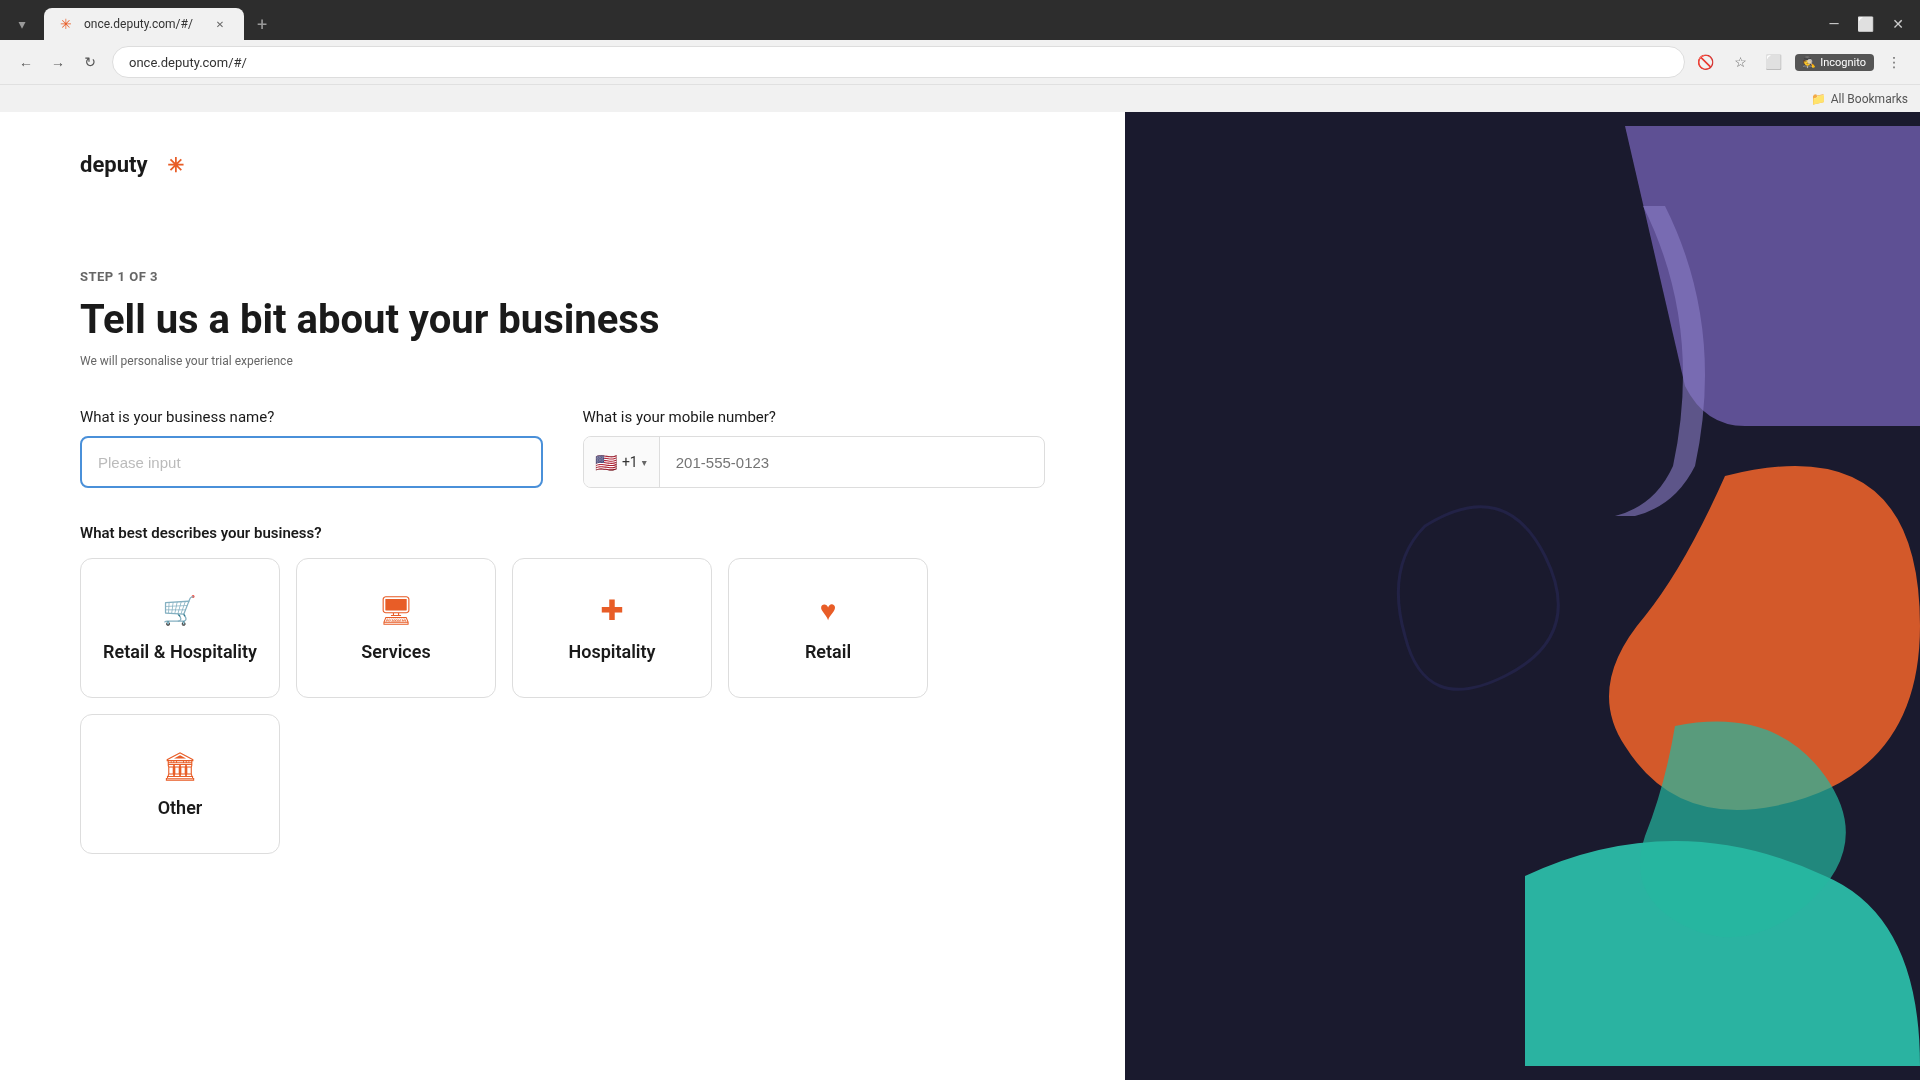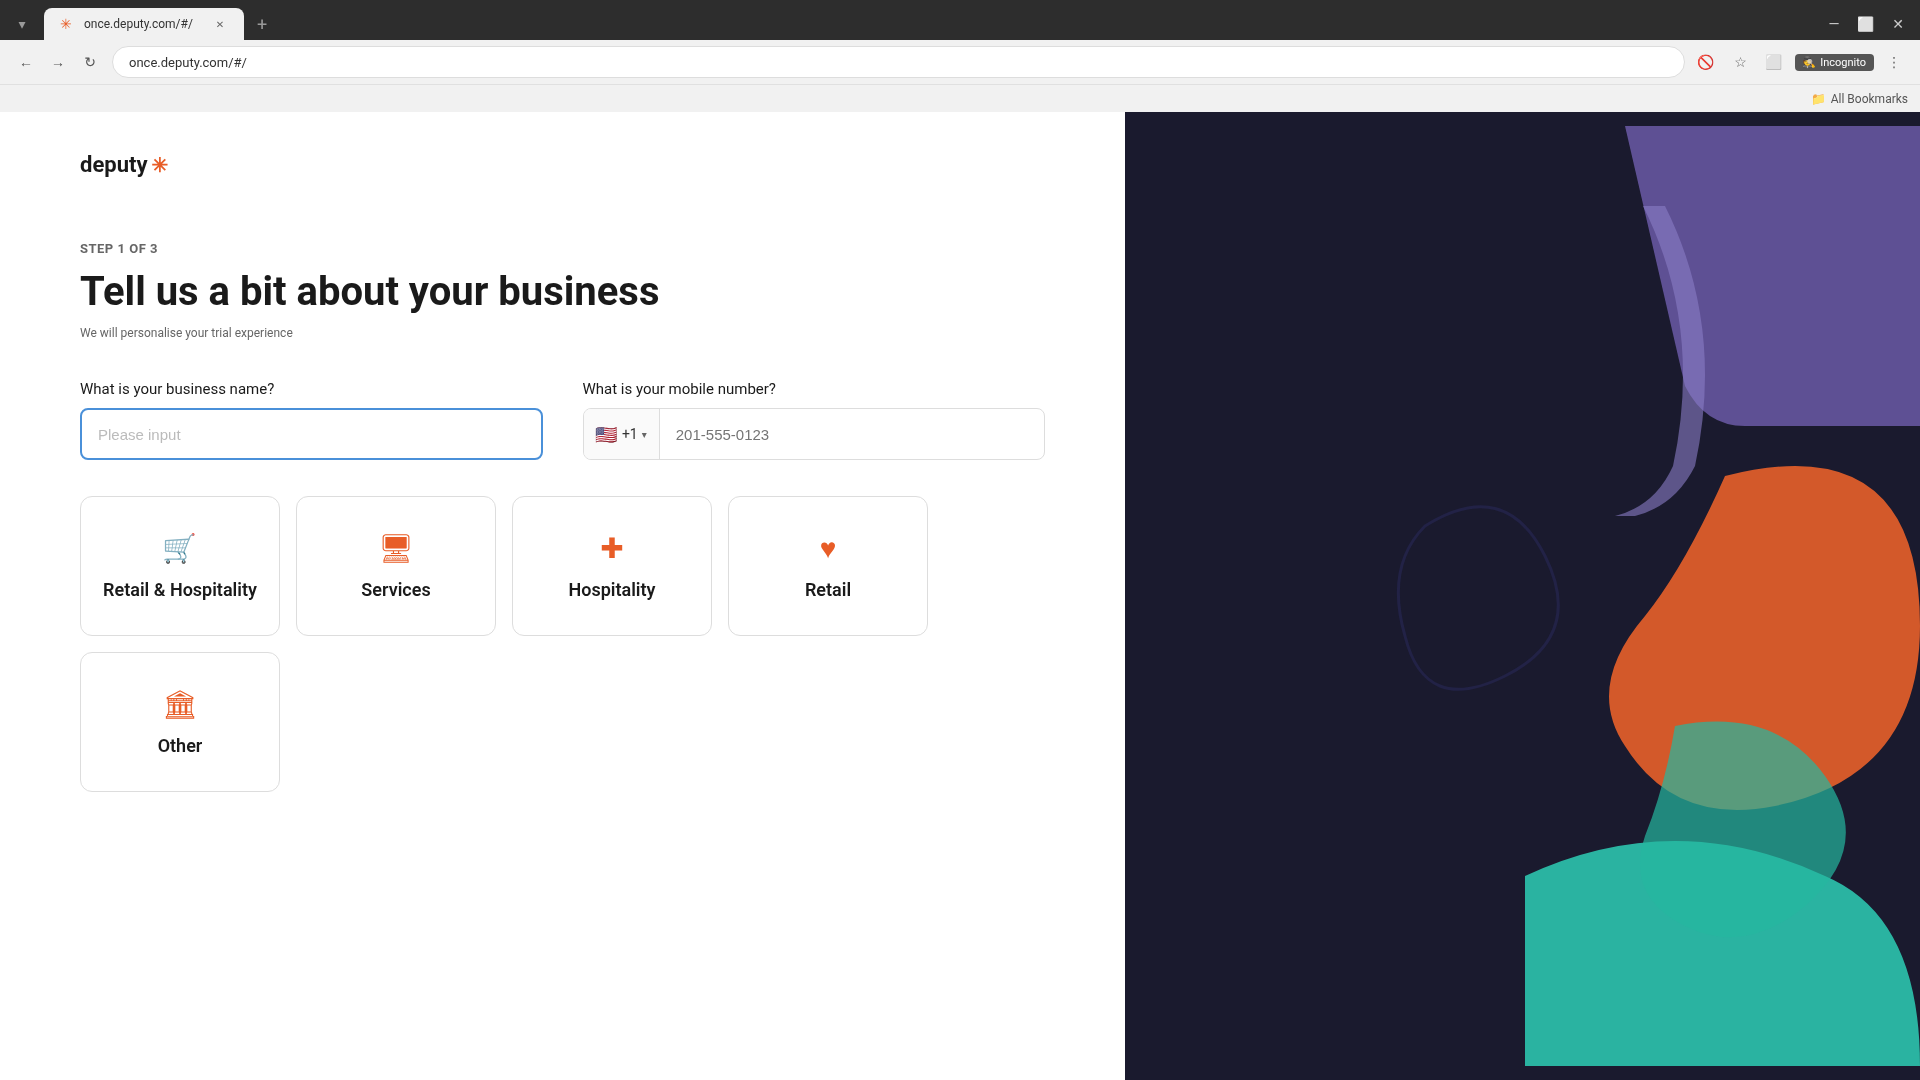--- a/index.html
+++ b/index.html
@@ -220,27 +220,27 @@
 
     
     .main-area {
       flex: 1;
       background: #fff;
       overflow-y: auto;
       padding: 40px 80px;
     }
 
     .logo {
-      margin-bottom: 64px;
+      margin-bottom: 92px;
       font-size: 24px;
       font-weight: bold;
       color: #1a1a1a;
       display: flex;
       align-items: center;
-      gap: 4px;
+      gap: 20px;
     }
 
     .logo-text {
       font-weight: 700;
       font-size: 22px;
       color: #1a1a1a;
     }
 
     .logo-star {
       color: #e85d27;
@@ -484,20 +484,21 @@
             <span>🇺🇸</span>
             <span class="phone-code">+1</span>
             <span class="phone-chevron">▾</span>
           </div>
           <input type="tel" class="phone-number" placeholder="201-555-0123" style="">
         </div>
       </div>
     </div>
 
     <div>
+      <div class="section-label">What best describes your business?</div>
 
       <div class="business-cards">
         <div class="business-card">
           <span class="business-card-icon">🛒</span>
           <span class="business-card-label">Retail &amp; Hospitality</span>
         </div>
         <div class="business-card">
           <span class="business-card-icon">🖥</span>
           <span class="business-card-label">Services</span>
         </div>

